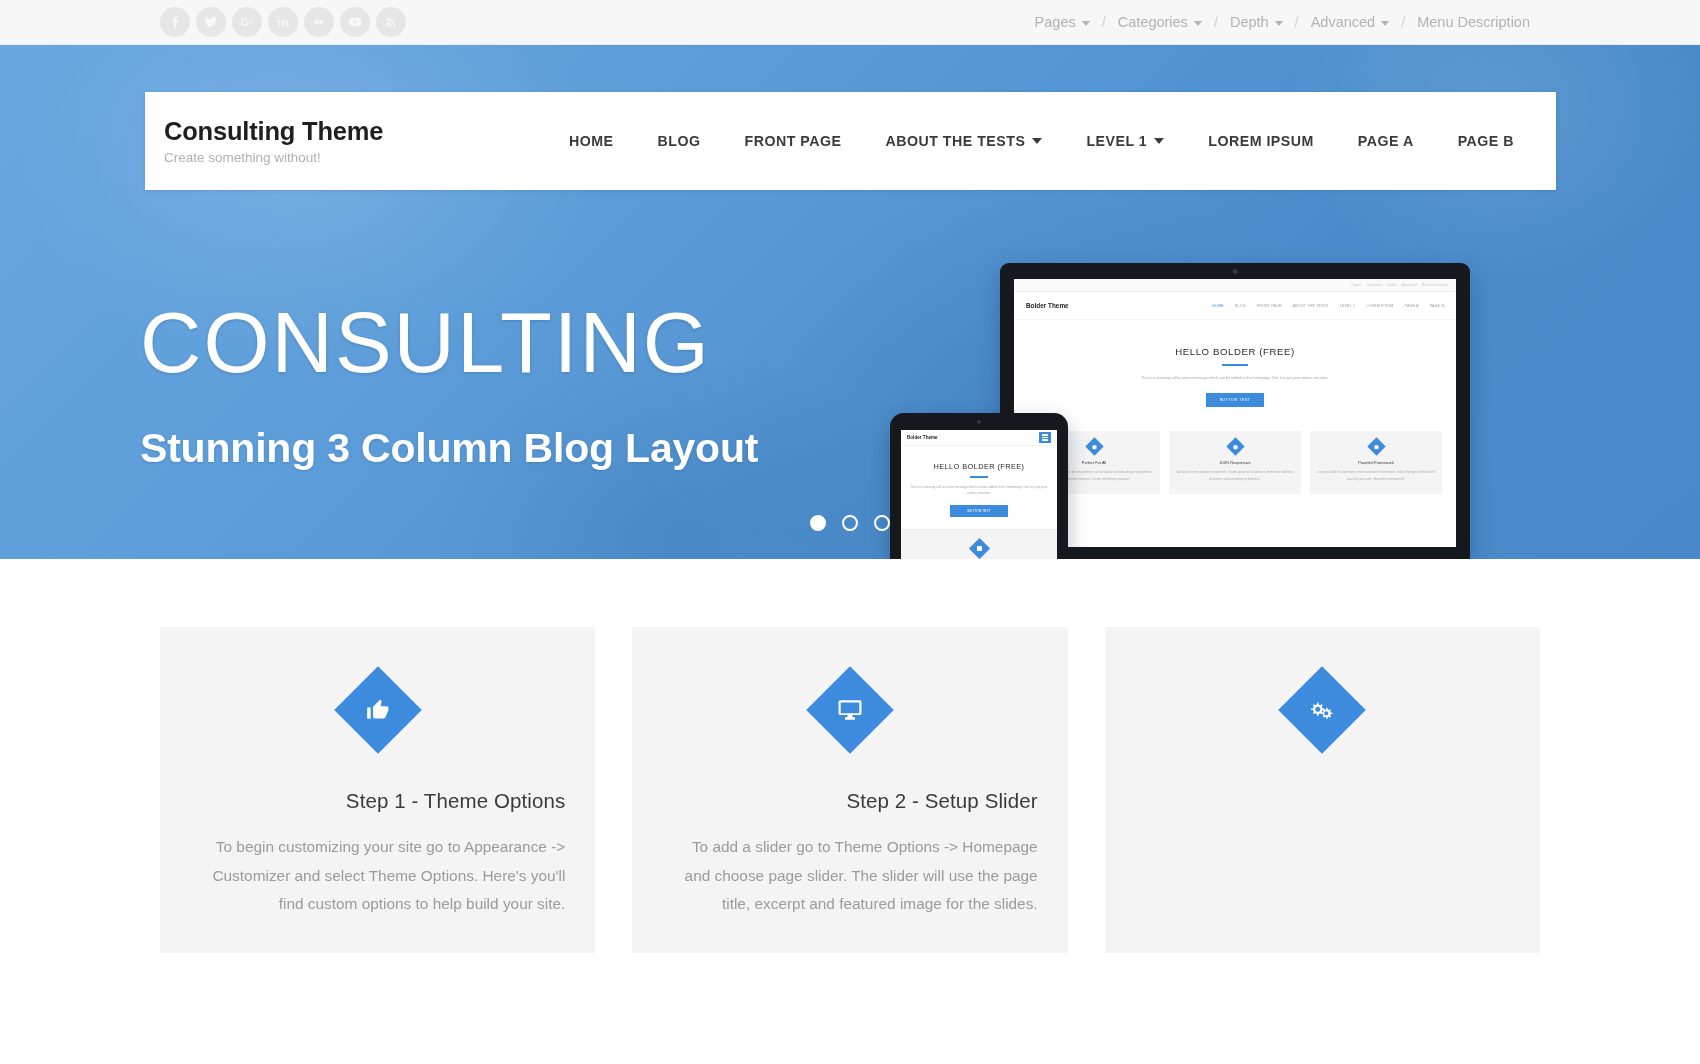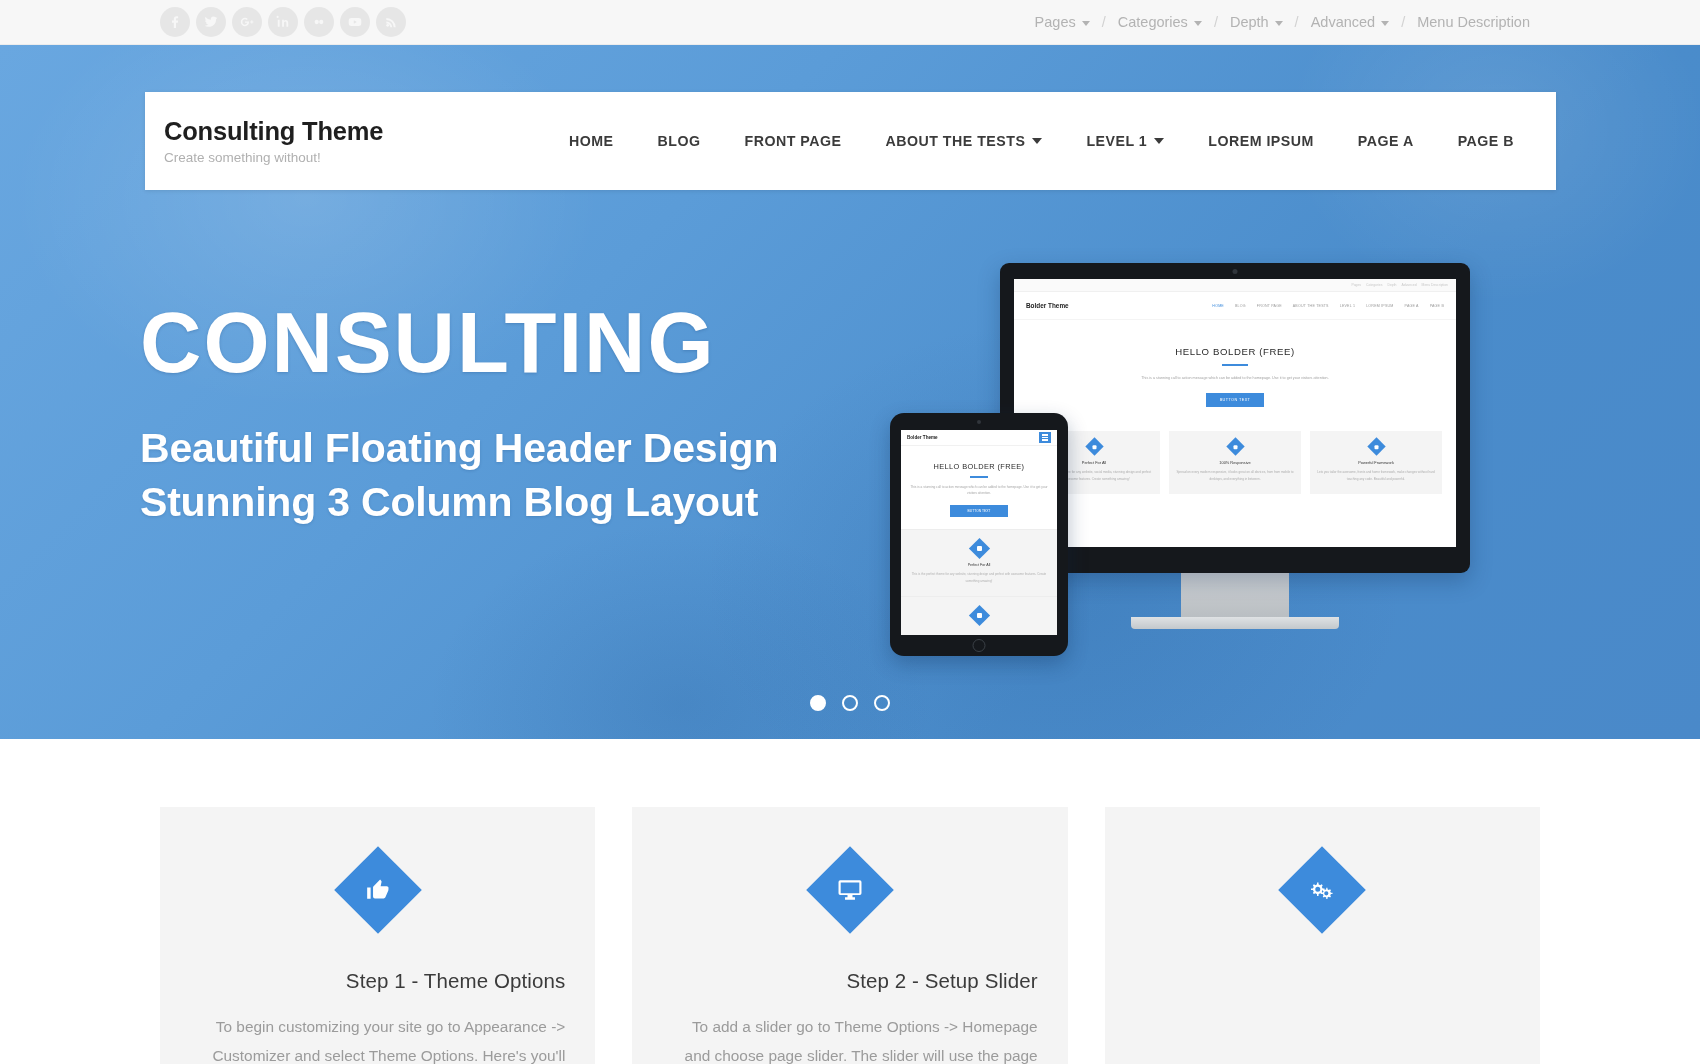--- a/index.html
+++ b/index.html
@@ -44,21 +44,21 @@
     border-left: 4.5px solid transparent;
     border-right: 4.5px solid transparent;
     border-top: 5.5px solid #b3b3b3;
     display: inline-block;
     margin-top: 2px;
   }
 
   
   .hero {
     position: relative;
-    height: 694px;
+    height: 514px;
     overflow: hidden;
     background: linear-gradient(135deg, #69a7e0 0%, #5b9cd8 35%, #4a8ccb 70%, #4a89c9 100%);
   }
   .hero-texture {
     position: absolute; inset: 0;
     background:
       radial-gradient(ellipse 420px 300px at 18% 22%, rgba(255,255,255,0.13), rgba(255,255,255,0) 70%),
       radial-gradient(ellipse 500px 380px at 62% 78%, rgba(30,80,140,0.18), rgba(0,0,0,0) 70%),
       radial-gradient(ellipse 300px 250px at 88% 12%, rgba(255,255,255,0.10), rgba(255,255,255,0) 70%),
       radial-gradient(ellipse 360px 260px at 40% 95%, rgba(20,70,130,0.15), rgba(0,0,0,0) 70%);
@@ -94,21 +94,21 @@
     width: 0; height: 0;
     border-left: 5px solid transparent;
     border-right: 5px solid transparent;
     border-top: 6px solid #3b3b3b;
     display: inline-block;
   }
 
   
   .hero-copy { position: absolute; left: 140px; top: 255px; z-index: 3; }
   .hero-h1 {
-    font-size: 85px; font-weight: bold; color: #ffffff;
+    font-size: 85px; font-weight: normal; color: #ffffff;
     letter-spacing: 2px; line-height: 1.0;
     text-shadow: 0 1px 3px rgba(20,60,110,0.25);
   }
   .hero-h2 {
     margin-top: 36px;
     font-size: 41px; font-weight: bold; color: #ffffff;
     line-height: 1.32; letter-spacing: -0.2px;
     text-shadow: 0 1px 3px rgba(20,60,110,0.2);
   }
 
@@ -373,21 +373,20 @@
       </div>
       <div class="nav-item">
         <span>PAGE B</span>
       </div>
     </div>
   </div>
 
   <div class="hero-copy">
     <div class="hero-h1">CONSULTING</div>
     <div class="hero-h2">
-      <div>Beautiful Floating Header Design</div>
       <div>Stunning 3 Column Blog Layout</div>
     </div>
   </div>
 
   <div class="devices">
 
     <div class="monitor">
       <div class="mon-bezel">
         <div class="mon-cam"></div>
         <div class="mon-screen mk">

